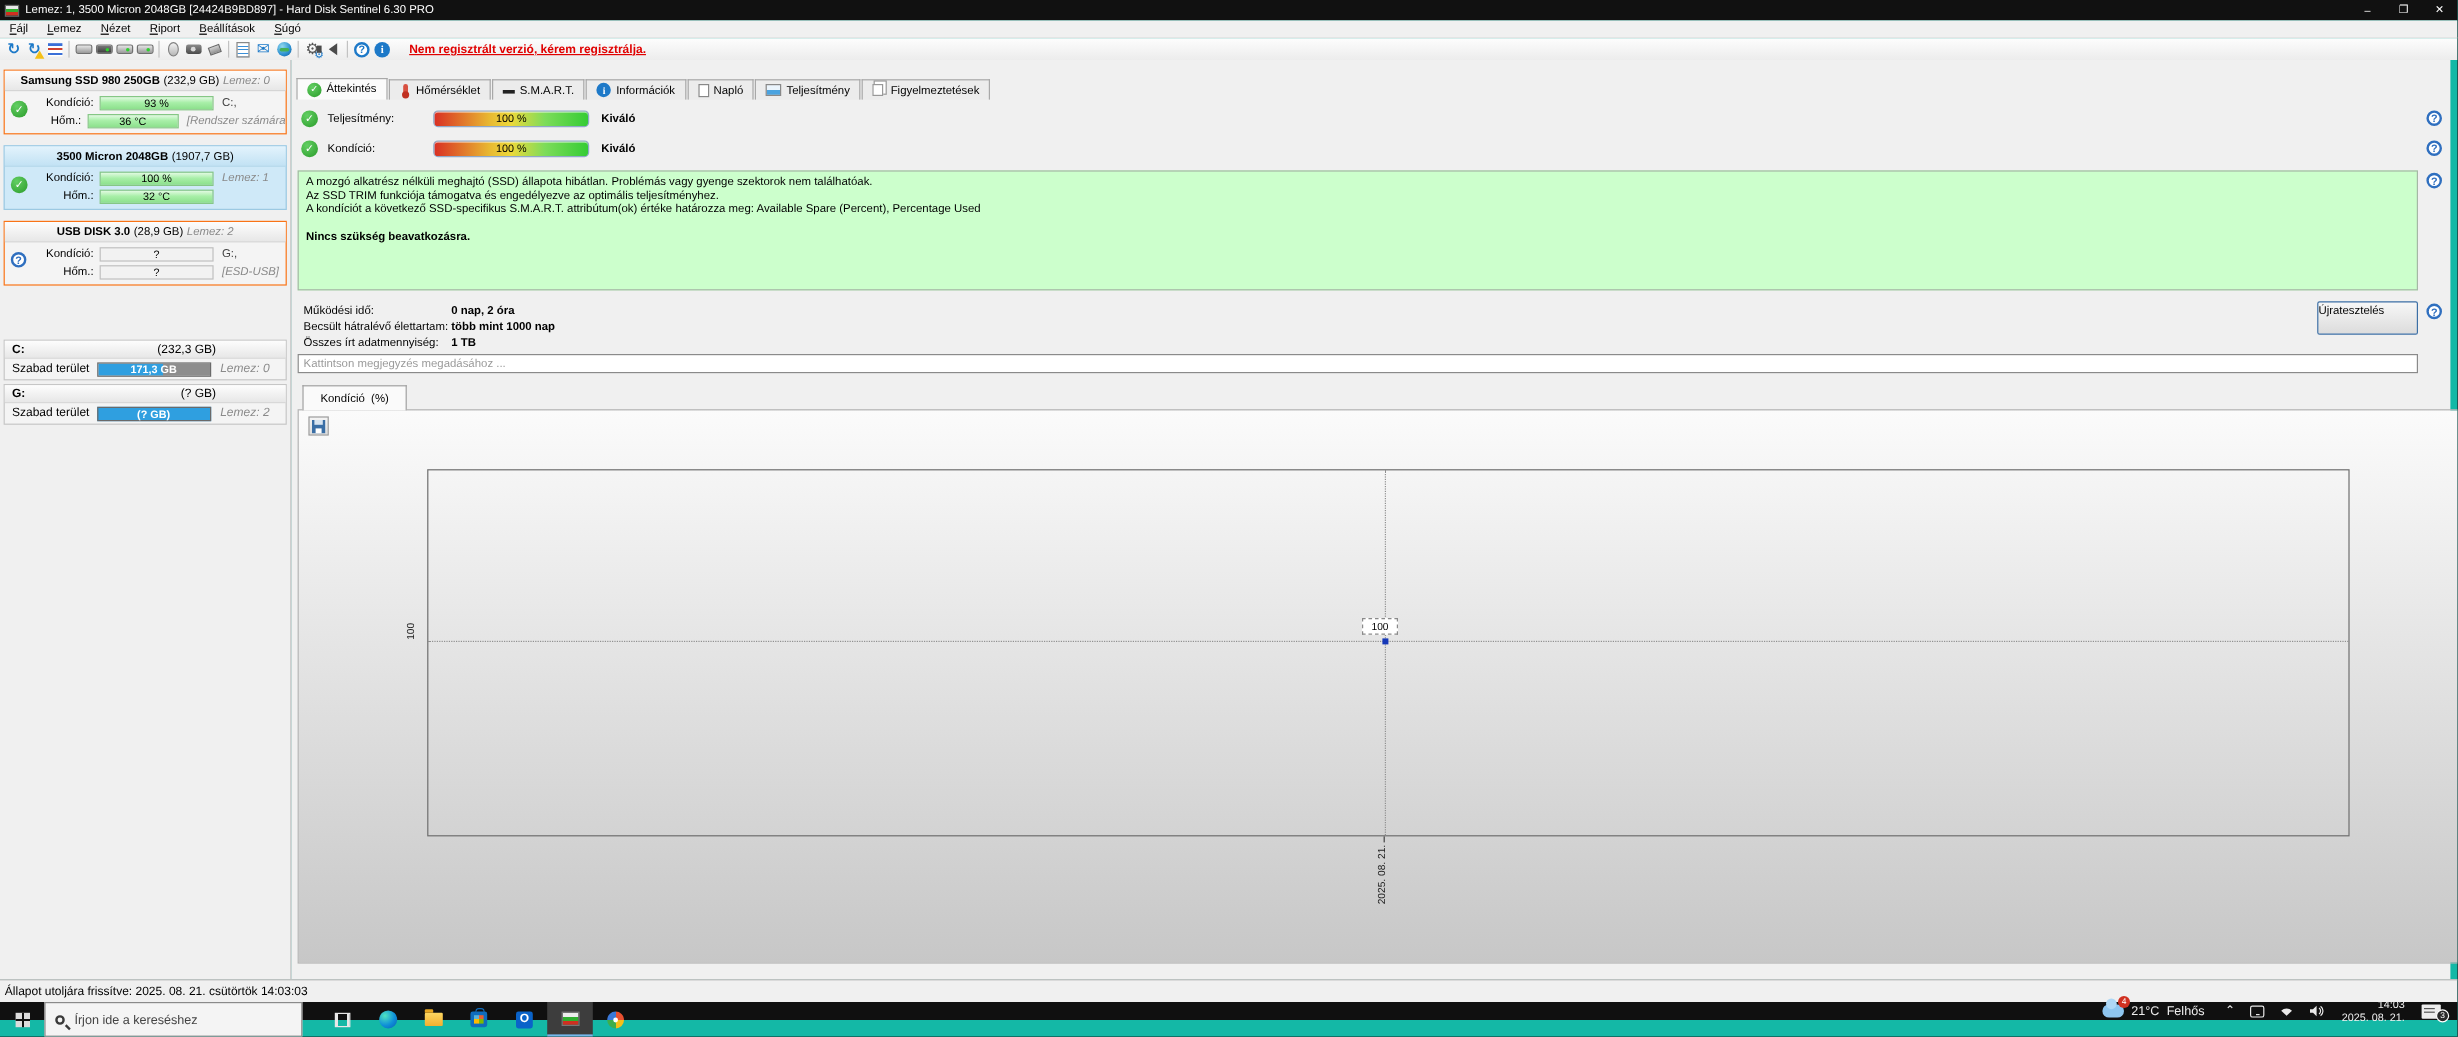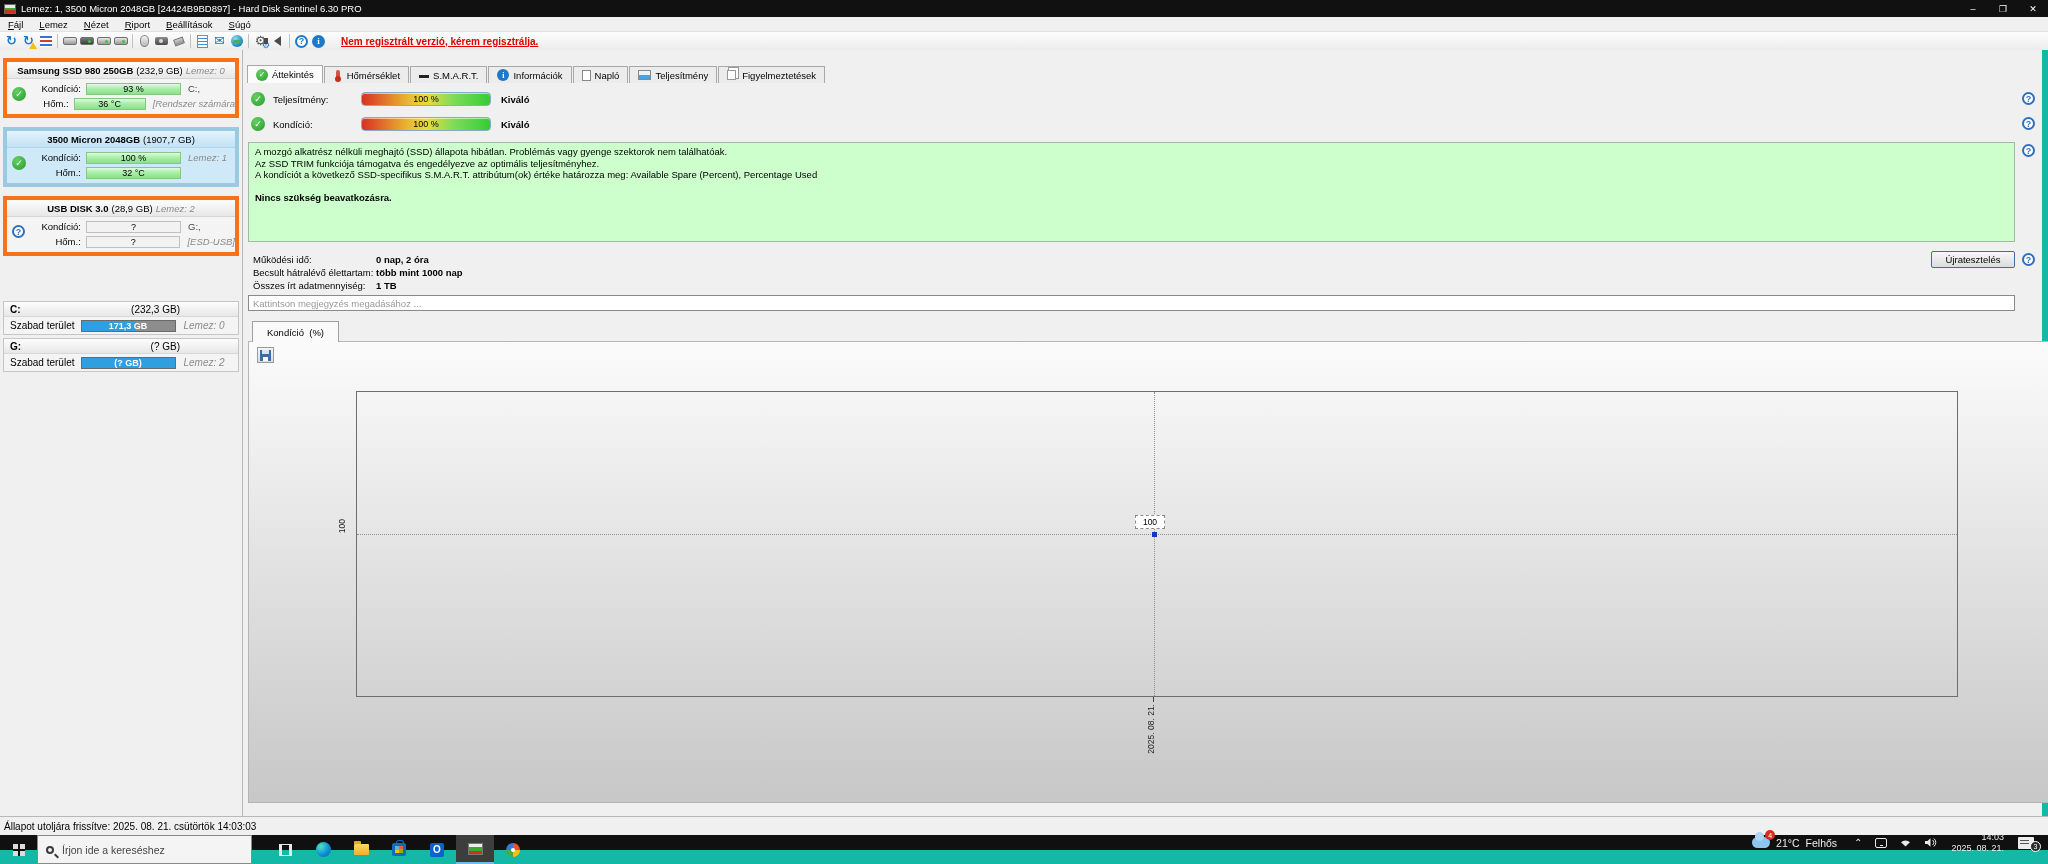--- a/index.html
+++ b/index.html
@@ -52,21 +52,21 @@
   .g-snd::before{content:"";position:absolute;left:-10px;top:-3px;width:4px;height:6px;background:#4a4a4a}
   .circ-help{width:13px;height:13px;border-radius:50%;border:2px solid #1d79c8;color:#1d79c8;
     font-weight:bold;font-size:9px;display:flex;align-items:center;justify-content:center;background:#fff}
   .circ-info{width:13px;height:13px;border-radius:50%;background:#1d79c8;color:#fff;
     font-weight:bold;font-size:9px;font-family:"Liberation Serif",serif;display:flex;align-items:center;justify-content:center}
   .reg-notice{margin-left:14px;color:#e00000;font-weight:bold;text-decoration:underline;font-size:10px}
 
   
   .sidebar{position:absolute;left:0;top:50px;width:243px;height:766px;background:#f0f0f0;
     border-right:1px solid #b8b8b8;padding-top:8px}
-  .disk-card{margin:0 3px 9px 3px;border:4px solid #f97316;background:#f4f4f4}
+  .disk-card{margin:0 3px 9px 3px;border:1px solid #f97316;background:#f4f4f4}
   .disk-card.selected{background:#cfe9f8;border-color:#9cc9e2}
   .disk-head{height:17px;display:flex;align-items:center;justify-content:center;gap:3px;
     background:linear-gradient(#fdfdfd,#e7e7e7);border-bottom:1px solid #d5d5d5;overflow:hidden;white-space:nowrap}
   .disk-card.selected .disk-head{background:linear-gradient(#e3f3fc,#c2e2f4);border-bottom-color:#b3d7ea}
   .disk-name{font-weight:bold;font-size:9.5px}
   .disk-size{font-size:9.5px}
   .disk-num{font-size:9.5px;font-style:italic;color:#8a8a8a}
   .disk-body{position:relative;padding:2px 0 3px 24px}
   .stat-ico{position:absolute;left:5px;top:8px}
   .check-ico{width:14px;height:14px;border-radius:50%;display:flex;align-items:center;justify-content:center;
@@ -128,23 +128,23 @@
   .help-q::before{content:"?"}
 
   .greenbox{position:absolute;left:5px;top:92px;width:1767px;height:100px;background:#ccffcc;
     border:1px solid #a5b8a5;padding:3px 6px;font-size:9.5px;line-height:11.5px}
   .greenbox .action{font-weight:bold;margin-top:11px}
 
   .stats{position:absolute;left:10px;top:203px}
   .stat-row{display:flex;height:13px;align-items:center}
   .stat-row .sl{width:123px;font-size:9.5px}
   .stat-row .sv{font-weight:bold;font-size:9.5px}
-  .retest-btn{position:absolute;left:1688px;top:201px;width:84px;height:17px;
+  .retest-btn{position:absolute;left:1688px;top:201px;width:84px;height:28px;
     border:1px solid #3c6fa5;background:linear-gradient(#f7f7f7,#dcdcdc);
-    font-size:9.5px;text-align:center;line-height:15px;border-radius:2px}
+    font-size:9.5px;line-height:15px;border-radius:2px}
 
   .comment{position:absolute;left:5px;top:245px;width:1767px;height:16px;border:1px solid #8a8a8a;
     background:#fff;font-size:9.5px;color:#8a8a8a;padding:0 4px;font-family:inherit}
   .comment::placeholder{color:#9a9a9a}
 
   .chart-tab{position:absolute;left:9px;top:271px;height:21px;padding:0 14px;font-size:9.5px;
     display:flex;align-items:center;background:#fafafa;border:1px solid #a0a0a0;border-bottom:none;z-index:2;white-space:pre}
   .chart-panel{position:absolute;left:5px;top:291px;width:2008px;height:462px;border:1px solid #b5b5b5;
     background:linear-gradient(#fbfbfb,#c7c7c7)}
   .save-btn{position:absolute;left:8px;top:5px;width:17px;height:16px;border:1px solid #9a9a9a;

